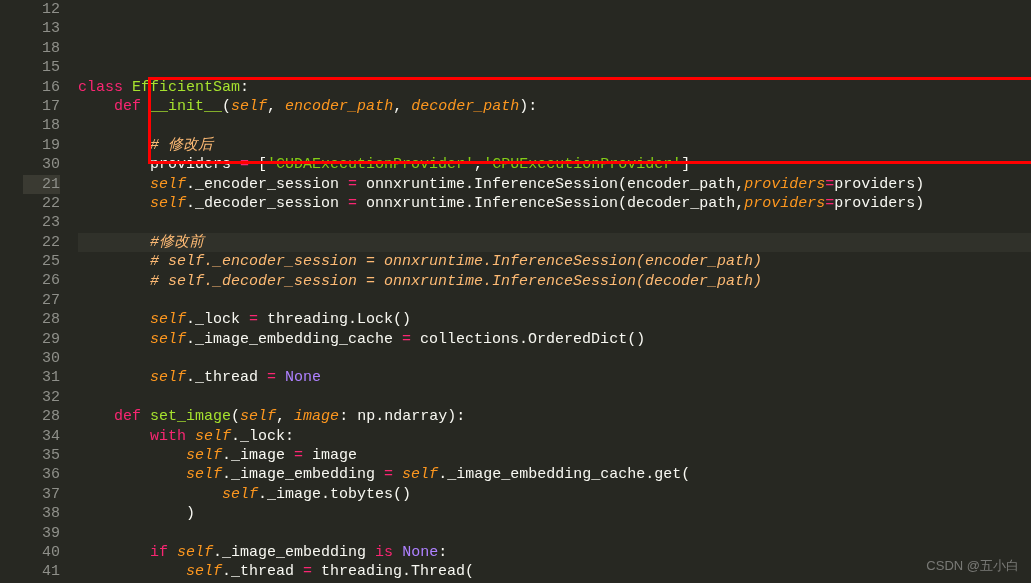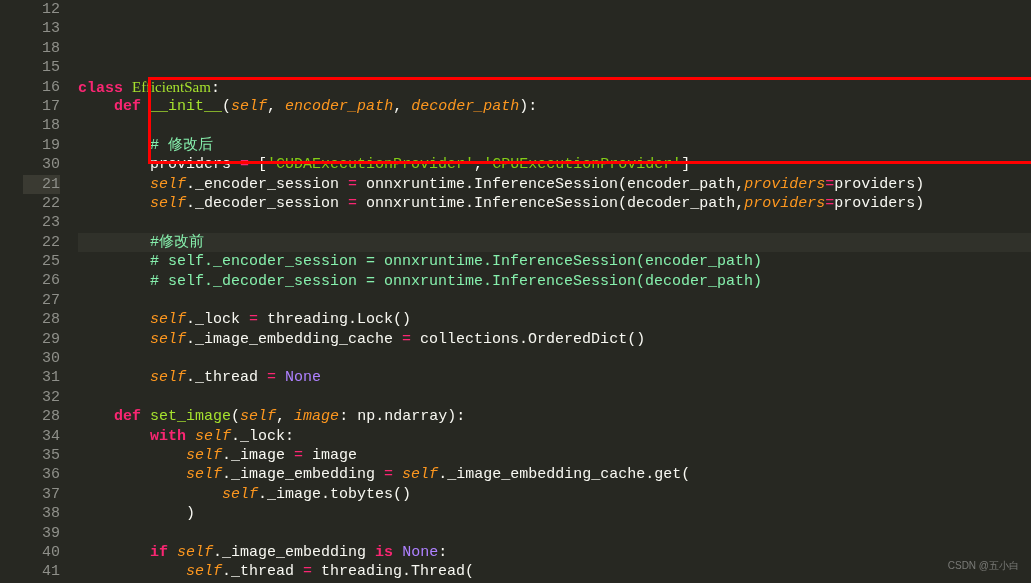--- a/index.html
+++ b/index.html
@@ -55,32 +55,32 @@
       top: 77px;
       width: 920px;
       height: 87px;
       pointer-events: none;
     }
     .watermark {
       position: absolute;
       right: 12px;
       bottom: 8px;
       color: rgba(220,220,220,0.45);
-      font-size: 10px;
+      font-size: 13px;
       font-family: sans-serif;
     }
     
-    .kw { color: #f92672; font-weight: bold; }
-    .cls { color: #a6e22e; font-family: Liberation Serif, serif; }
+    .kw { color: #f92672; }
+    .cls { color: #a6e22e; }
     .fn { color: #a6e22e; }
     .prm { color: #fd971f; font-style: italic; }
     .slf { color: #fd971f; font-style: italic; }
     .pun { color: #f8f8f2; }
     .str { color: #84cc16; }
-    .cmt { color: #86efac; }
+    .cmt { color: #fdba74; font-style: italic; }
     .op { color: #f92672; }
     .txt { color: #f8f8f2; }
     .const { color: #ae81ff; }
   </style>
 </head>
 <body>
 
 <div class="editor">
   <div class="gutter">
       <div class="ln">12</div>

